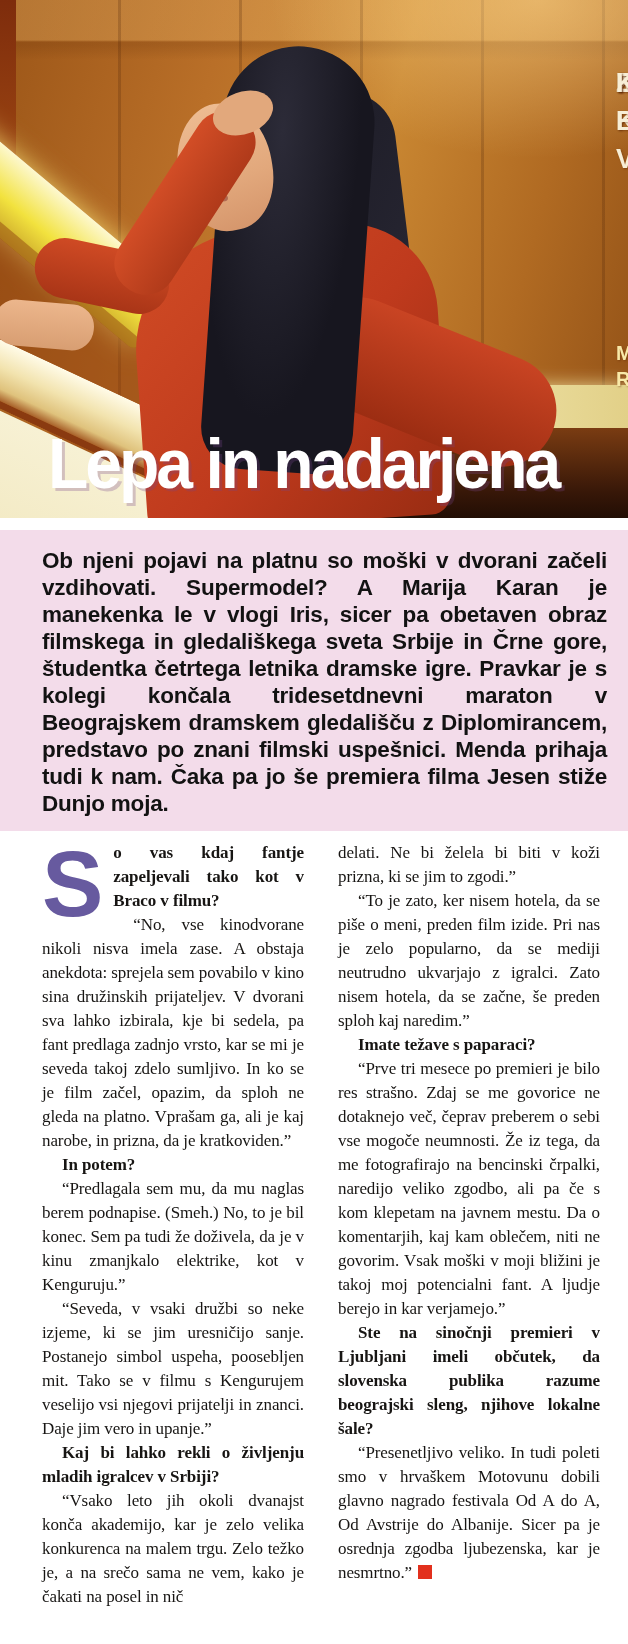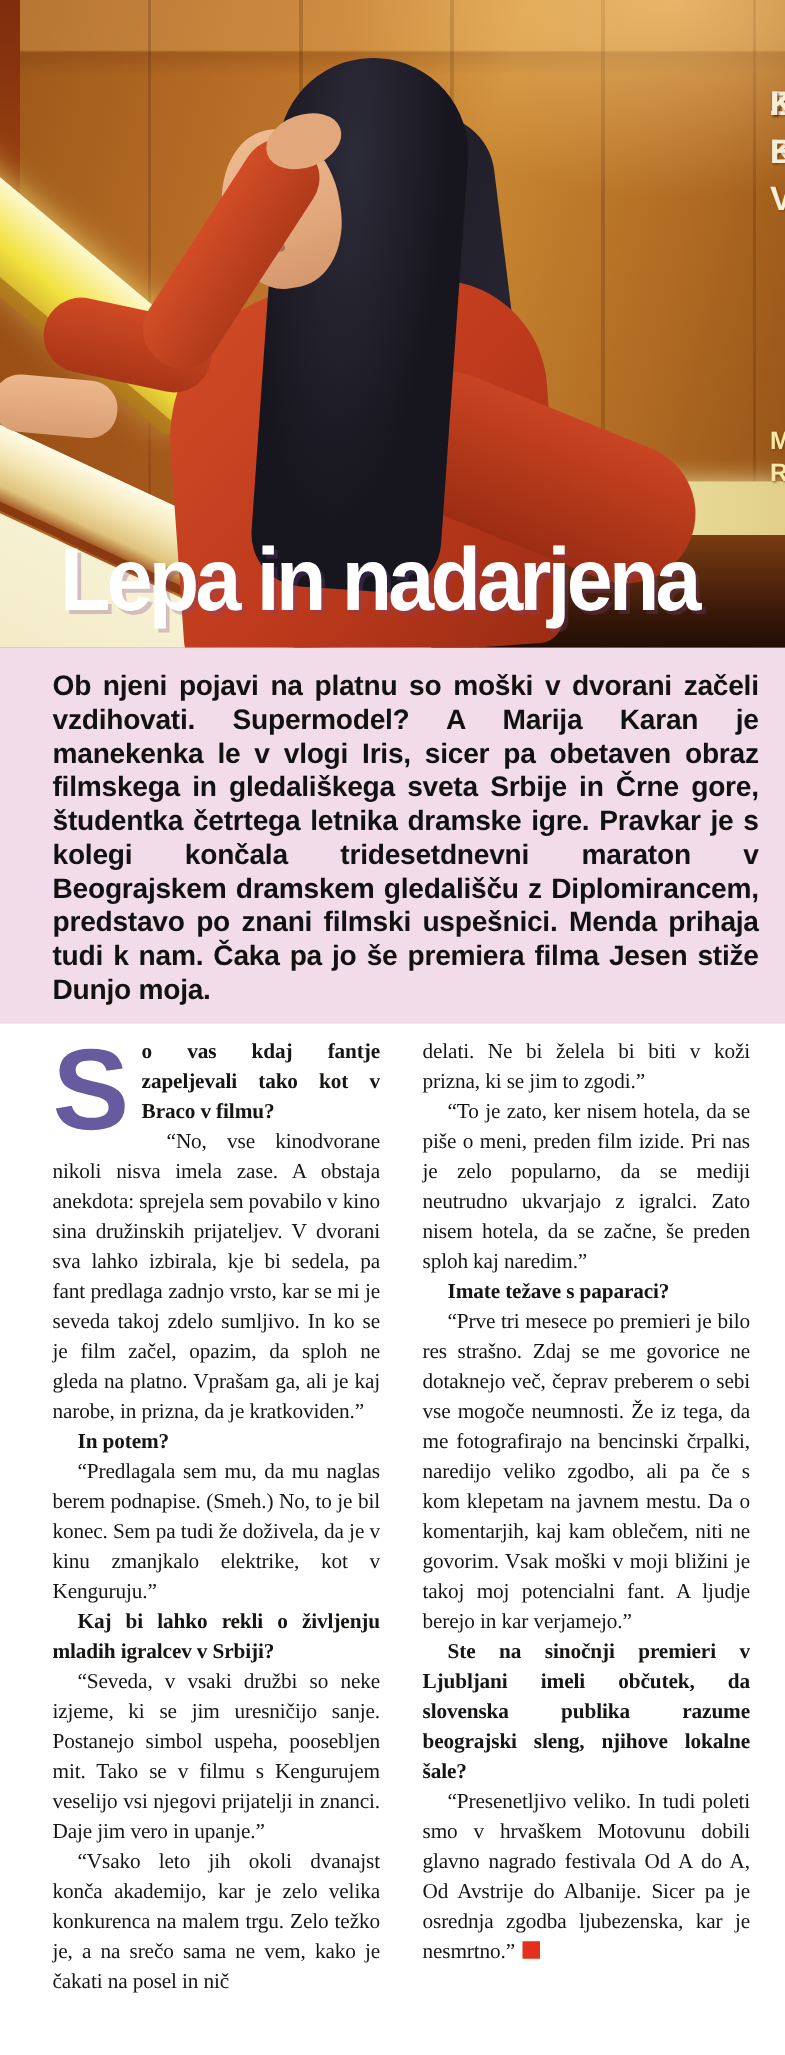--- a/index.html
+++ b/index.html
@@ -59,21 +59,21 @@
   
   .photo-caption{top:64px;right:12px;text-align:right;font-weight:bold;font-size:27px;line-height:38px;
      letter-spacing:.5px;color:var(--caption_text);text-shadow:1px 1px 2px rgba(90,35,0,.45);}
   .byline{top:314px;right:12px;text-align:right;font-weight:bold;font-size:20px;line-height:26px;
      color:var(--byline_text);text-shadow:1px 1px 2px rgba(90,35,0,.4);}
   .title{left:48px;bottom:14px;width:580px;font-weight:bold;font-size:66px;letter-spacing:-3px;
      color:var(--title_text);transform:scaleY(1.08);transform-origin:left bottom;white-space:nowrap;
      text-shadow:3px 3px 0 rgba(120,70,140,.28);}
 
   
-  .intro{margin-top:0;width:628px;box-sizing:border-box;background:var(--pink_bg);
+  .intro{margin-top:12px;width:628px;box-sizing:border-box;background:var(--pink_bg);
      padding:17px 21px 14px 42px;font-weight:bold;font-size:22.5px;line-height:27px;color:#121212;
      text-align:justify;letter-spacing:-.2px;}
 
   
   .article{display:flex;gap:34px;padding:10px 28px 0 42px;}
   .col{width:262px;}
   p.para{margin:0;font-family:"Liberation Serif",serif;font-size:17px;line-height:24px;
      text-align:justify;color:#171513;text-indent:20px;letter-spacing:-.1px;}
   p.question{font-weight:bold;}
   p.noindent{text-indent:0;}
@@ -127,22 +127,22 @@
 </div>
 
 <div class="intro">Ob njeni pojavi na platnu so moški v dvorani začeli vzdihovati. Supermodel? A Marija Karan je manekenka le v vlogi Iris, sicer pa obetaven obraz filmskega in gledališkega sveta Srbije in Črne gore, študentka četrtega letnika dramske igre. Pravkar je s kolegi končala tridesetdnevni maraton v Beograjskem dramskem gledališču z Diplomirancem, predstavo po znani filmski uspešnici. Menda prihaja tudi k nam. Čaka pa jo še premiera filma Jesen stiže Dunjo moja.</div>
 
 <div class="article">
   <div class="col" id="col-left">
       <p class="para question noindent"><span class="dropcap">S</span>o vas kdaj fantje zapeljevali tako kot v Braco v filmu?</p>
       <p class="para answer">“No, vse kinodvorane nikoli nisva imela zase. A obstaja anekdota: sprejela sem povabilo v kino sina družinskih prijateljev. V dvorani sva lahko izbirala, kje bi sedela, pa fant predlaga zadnjo vrsto, kar se mi je seveda takoj zdelo sumljivo. In ko se je film začel, opazim, da sploh ne gleda na platno. Vprašam ga, ali je kaj narobe, in prizna, da je kratkoviden.”</p>
       <p class="para question">In potem?</p>
       <p class="para answer">“Predlagala sem mu, da mu naglas berem podnapise. (Smeh.) No, to je bil konec. Sem pa tudi že doživela, da je v kinu zmanjkalo elektrike, kot v Kenguruju.”</p>
+      <p class="para answer">“Seveda, v vsaki družbi so neke izjeme, ki se jim uresničijo sanje. Postanejo simbol uspeha, poosebljen mit. Tako se v filmu s Kengurujem veselijo vsi njegovi prijatelji in znanci. Daje jim vero in upanje.”</p>
       <p class="para question">Kaj bi lahko rekli o življenju mladih igralcev v Srbiji?</p>
-      <p class="para answer">“Seveda, v vsaki družbi so neke izjeme, ki se jim uresničijo sanje. Postanejo simbol uspeha, poosebljen mit. Tako se v filmu s Kengurujem veselijo vsi njegovi prijatelji in znanci. Daje jim vero in upanje.”</p>
       <p class="para answer">“Vsako leto jih okoli dvanajst konča akademijo, kar je zelo velika konkurenca na malem trgu. Zelo težko je, a na srečo sama ne vem, kako je čakati na posel in nič</p>
     </div>
   <div class="col" id="col-right">
       <p class="para answer noindent">delati. Ne bi želela bi biti v koži prizna, ki se jim to zgodi.”</p>
       <p class="para answer">“To je zato, ker nisem hotela, da se piše o meni, preden film izide. Pri nas je zelo popularno, da se mediji neutrudno ukvarjajo z igralci. Zato nisem hotela, da se začne, še preden sploh kaj naredim.”</p>
       <p class="para question">Imate težave s paparaci?</p>
       <p class="para answer">“Prve tri mesece po premieri je bilo res strašno. Zdaj se me govorice ne dotaknejo več, čeprav preberem o sebi vse mogoče neumnosti. Že iz tega, da me fotografirajo na bencinski črpalki, naredijo veliko zgodbo, ali pa če s kom klepetam na javnem mestu. Da o komentarjih, kaj kam oblečem, niti ne govorim. Vsak moški v moji bližini je takoj moj potencialni fant. A ljudje berejo in kar verjamejo.”</p>
       <p class="para question">Ste na sinočnji premieri v Ljubljani imeli občutek, da slovenska publika razume beograjski sleng, njihove lokalne šale?</p>
       <p class="para answer">“Presenetljivo veliko. In tudi poleti smo v hrvaškem Motovunu dobili glavno nagrado festivala Od A do A, Od Avstrije do Albanije. Sicer pa je osrednja zgodba ljubezenska, kar je nesmrtno.”<span class="endmark"></span></p>
     </div>

